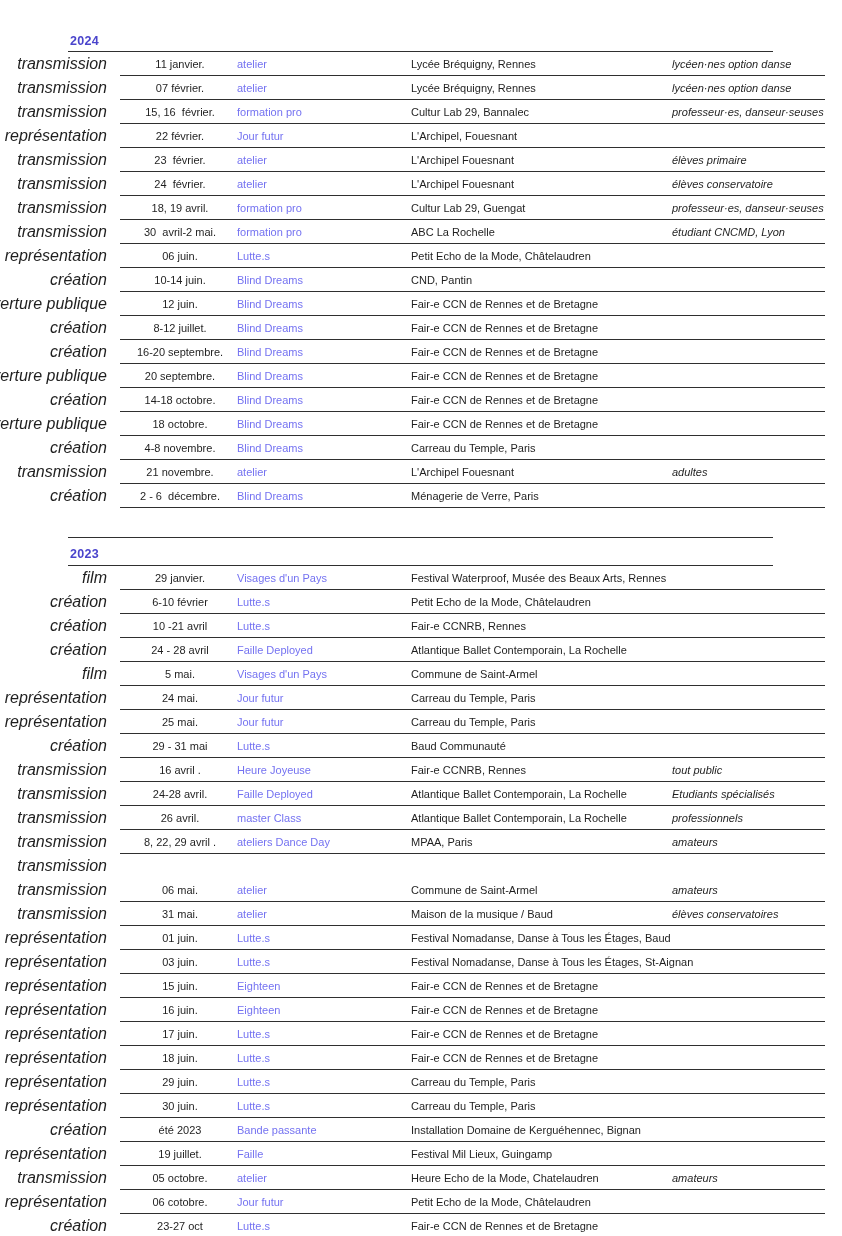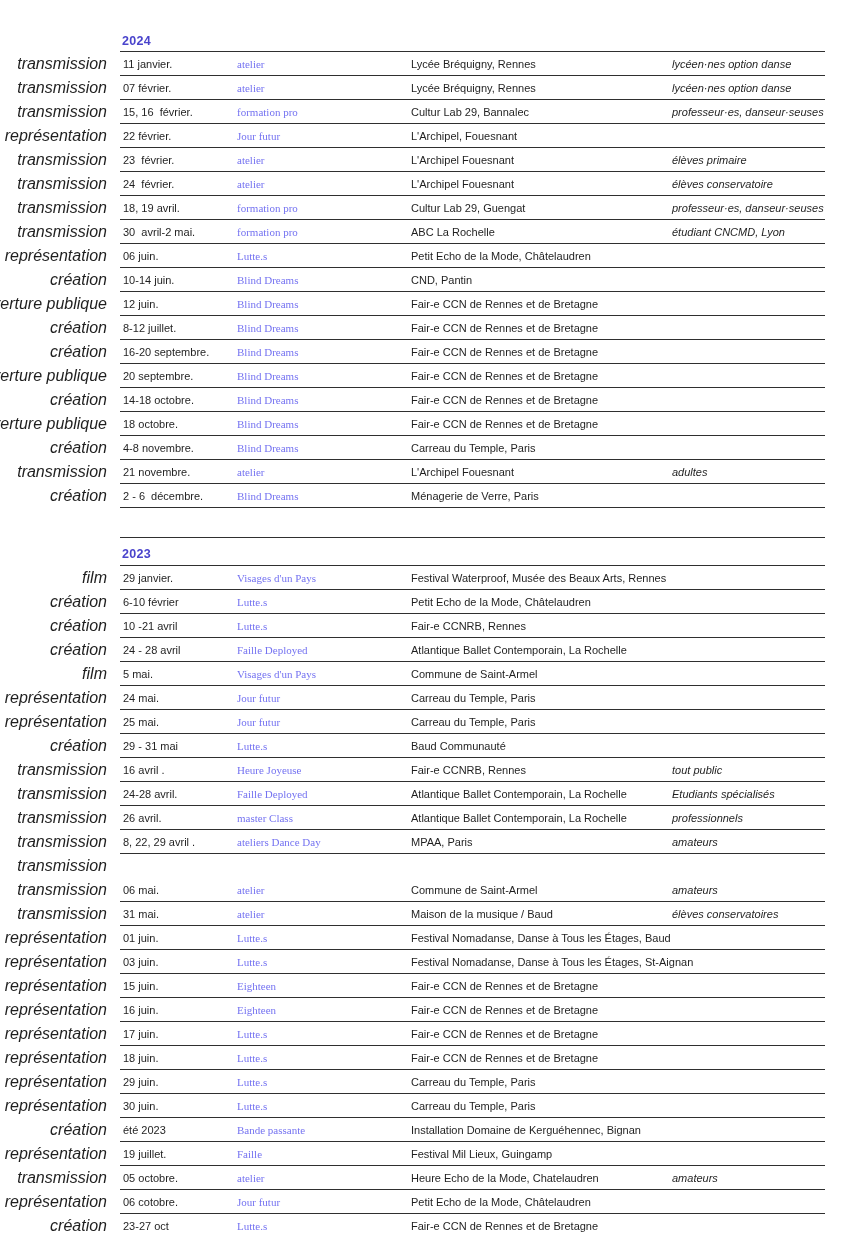--- a/index.html
+++ b/index.html
@@ -6,21 +6,21 @@
   html,body { background:#ffffff; }
   body {
     width:842px; height:1236px;
     font-family:"Liberation Sans", sans-serif;
     color:var(--text, #1f1f1f);
     overflow:hidden;
   }
   .page { position:relative; width:842px; padding-top:31px; }
 
   .section-header {
-    margin-left:120px; width:705px;
+    margin-left:68px; width:705px;
     border-bottom:1.5px solid var(--line,#2f2f2f);
     padding-bottom:2px;
   }
   .section-later .section-header {
     border-top:1.5px solid var(--line,#2f2f2f);
     padding-top:6px; padding-bottom:3px;
   }
   .year {
     display:inline-block;
     font-size:12.5px; font-weight:bold; letter-spacing:.3px;
@@ -37,22 +37,22 @@
     white-space:pre;
   }
   .row-line {
     width:705px;
     border-bottom:1.5px solid var(--line,#2f2f2f);
     display:grid;
     grid-template-columns:117px 138px 297px 153px;
     align-items:center;
     font-size:11px;
   }
-  .c-date { padding-left:3px; white-space:pre; }
-  .c-event { color:var(--link,#7472f1); white-space:pre; cursor:pointer; text-decoration:none;font-family:Liberation Serif, serif; }
+  .c-date { padding-left:3px; white-space:pre;text-align:center; }
+  .c-event { color:var(--link,#7472f1); white-space:pre; cursor:pointer; text-decoration:none; }
   .c-loc  { white-space:pre;padding-left:36px; }
   .c-aud  { white-space:pre;font-style:italic; }
 </style>
 </head>
 <body>
 
 <div class="page">
   <div id="sections-root">
       <div class="section">
         <div class="section-header"><span class="year">2024</span></div>

